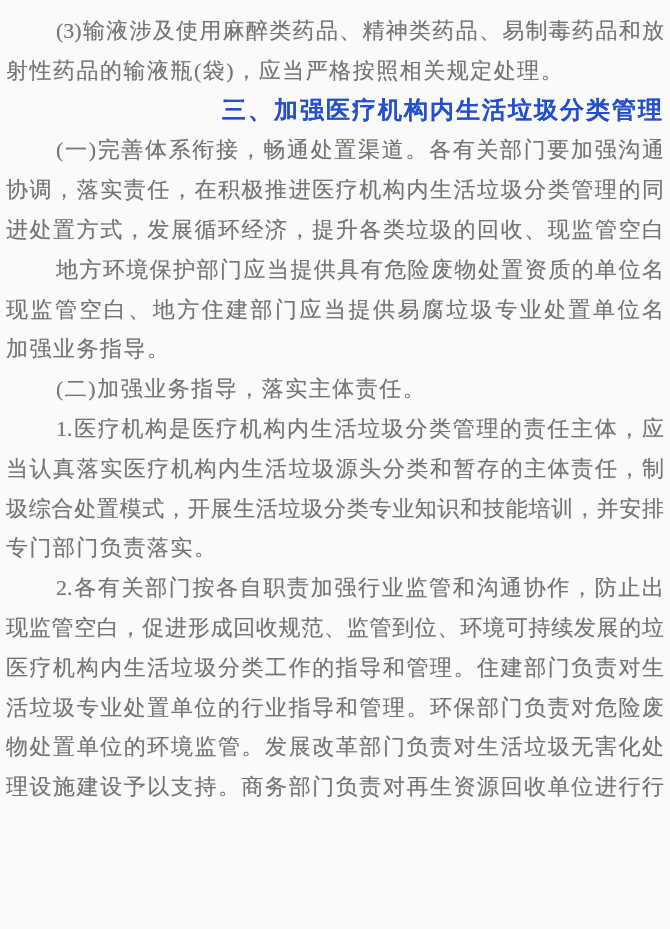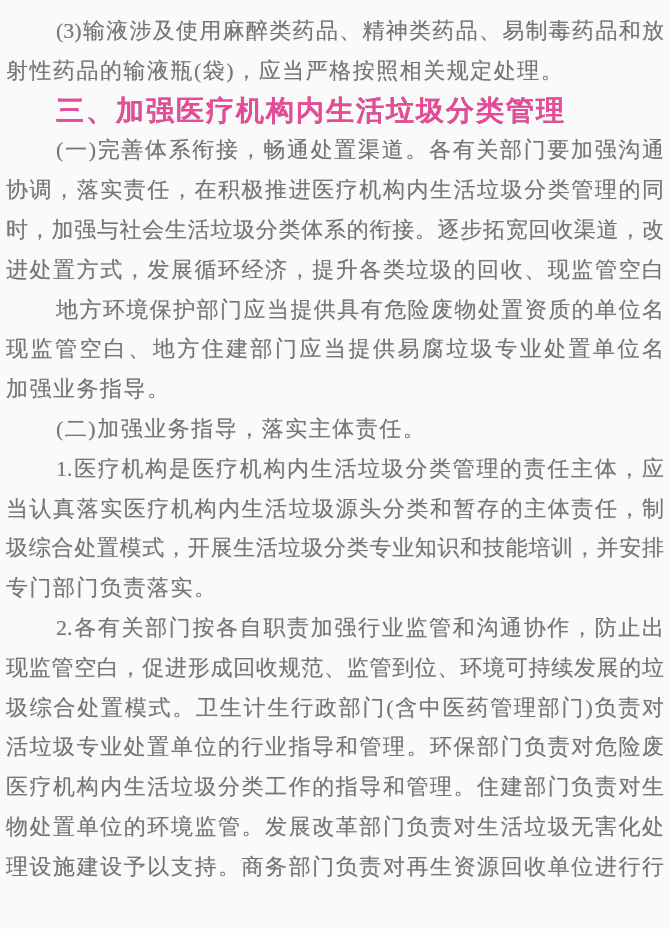--- a/index.html
+++ b/index.html
@@ -37,46 +37,45 @@
     text-align: justify;
     text-align-last: justify;
     letter-spacing: 0;
   }
   
   .line.para {
     text-indent: 50px;
   }
   
   .line.heading {
-    font-size: 28px;
+    font-size: 24px;
     font-weight: 700;
-    color: #ec4899;
+    color: #1d4ed8;
     letter-spacing: 2px;
     text-shadow: 0 0 0.5px rgba(70,70,70,0.6);
+    text-align: right;
   }
 </style>
 </head>
 <body>
 
 <div class="page">
   <div class="line para full">(3)输液涉及使用麻醉类药品、精神类药品、易制毒药品和放</div>
   <div class="line">射性药品的输液瓶(袋)，应当严格按照相关规定处理。</div>
   <div class="line para heading">三、加强医疗机构内生活垃圾分类管理</div>
   <div class="line para full">(一)完善体系衔接，畅通处置渠道。各有关部门要加强沟通</div>
   <div class="line full">协调，落实责任，在积极推进医疗机构内生活垃圾分类管理的同</div>
-  <div class="line full">时，加强与社会生活垃圾分类体系的衔接。逐步拓宽回收渠道，改</div>
   <div class="line full">进处置方式，发展循环经济，提升各类垃圾的回收、现监管空白</div>
   <div class="line para full">地方环境保护部门应当提供具有危险废物处置资质的单位名</div>
   <div class="line full">现监管空白、地方住建部门应当提供易腐垃圾专业处置单位名</div>
   <div class="line">加强业务指导。</div>
   <div class="line para">(二)加强业务指导，落实主体责任。</div>
   <div class="line para full">1.医疗机构是医疗机构内生活垃圾分类管理的责任主体，应</div>
   <div class="line full">当认真落实医疗机构内生活垃圾源头分类和暂存的主体责任，制</div>
   <div class="line full">圾综合处置模式，开展生活垃圾分类专业知识和技能培训，并安排</div>
   <div class="line">专门部门负责落实。</div>
   <div class="line para full">2.各有关部门按各自职责加强行业监管和沟通协作，防止出</div>
   <div class="line full">现监管空白，促进形成回收规范、监管到位、环境可持续发展的垃</div>
-  <div class="line full">圾综合处置模式。卫生计生行政部门(含中医药管理部门)负责对</div>
+  <div class="line full">医疗机构内生活垃圾分类工作的指导和管理。住建部门负责对生</div>
   <div class="line full">活垃圾专业处置单位的行业指导和管理。环保部门负责对危险废</div>
-  <div class="line full">医疗机构内生活垃圾分类工作的指导和管理。住建部门负责对生</div>
   <div class="line full">物处置单位的环境监管。发展改革部门负责对生活垃圾无害化处</div>
   <div class="line full">理设施建设予以支持。商务部门负责对再生资源回收单位进行行</div>
 </div>
 
 </body></html>

